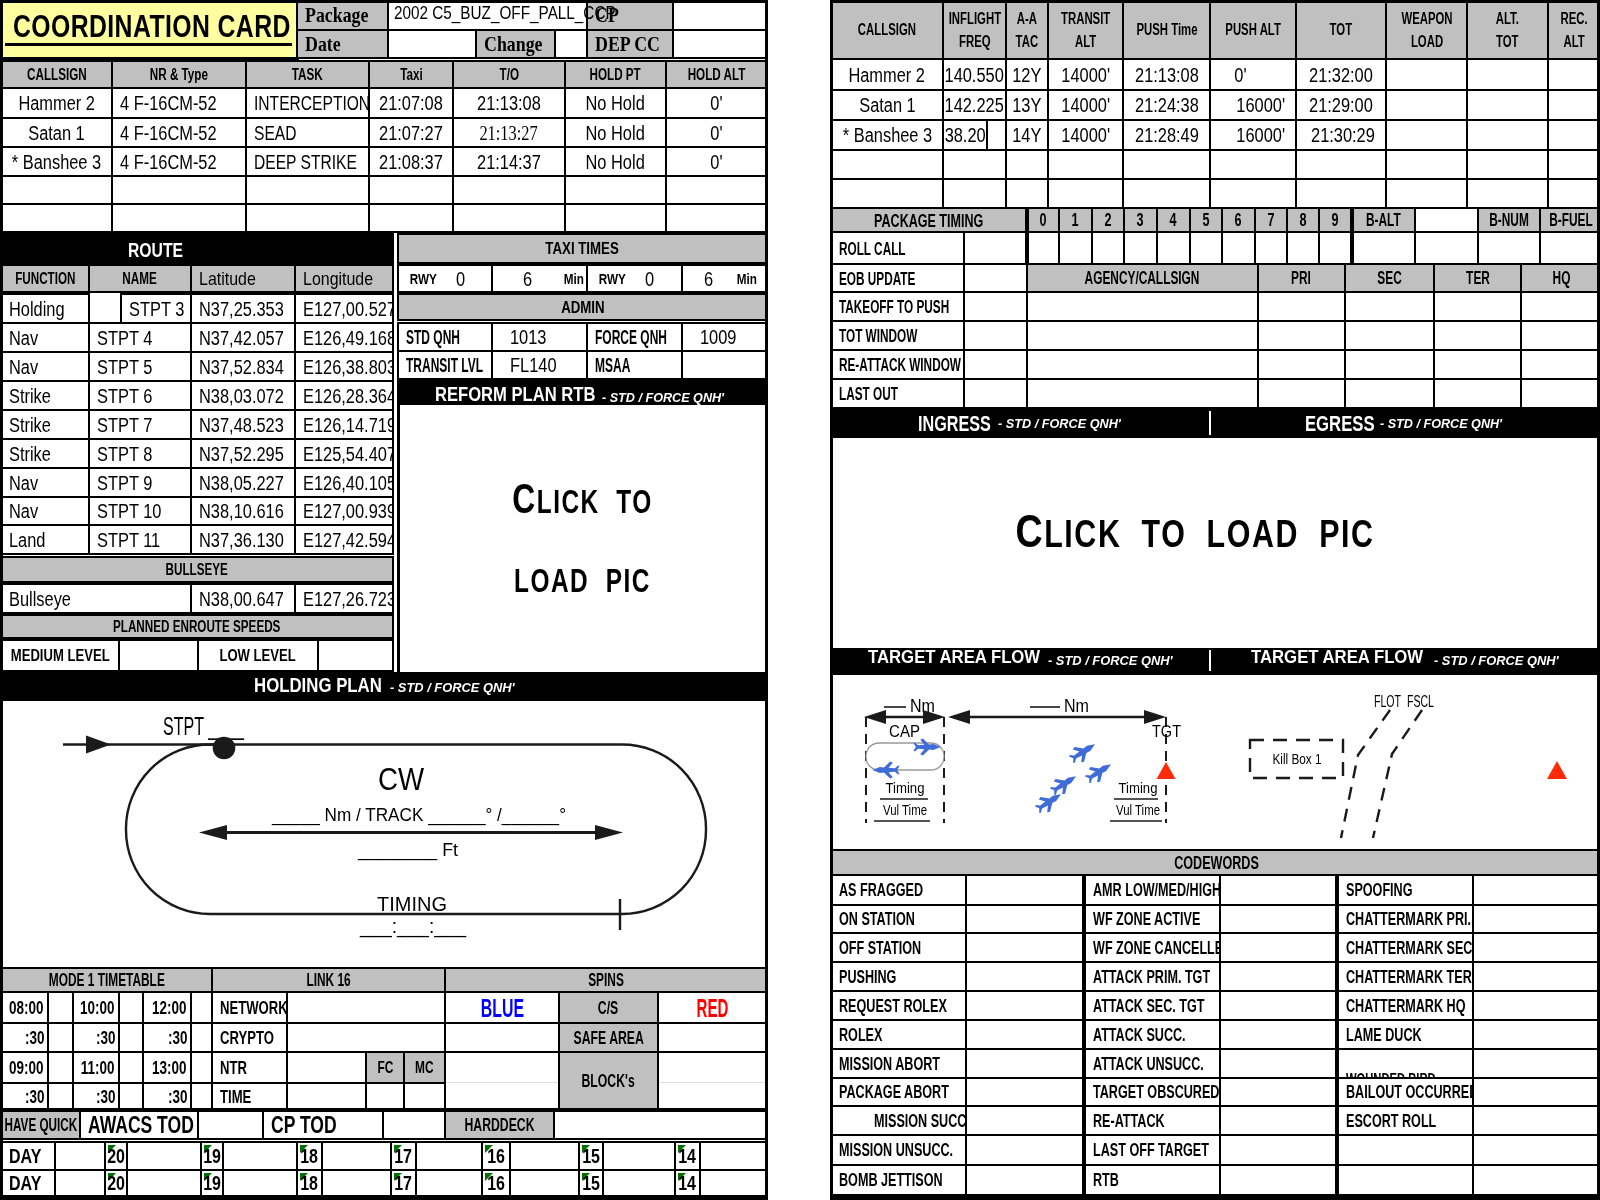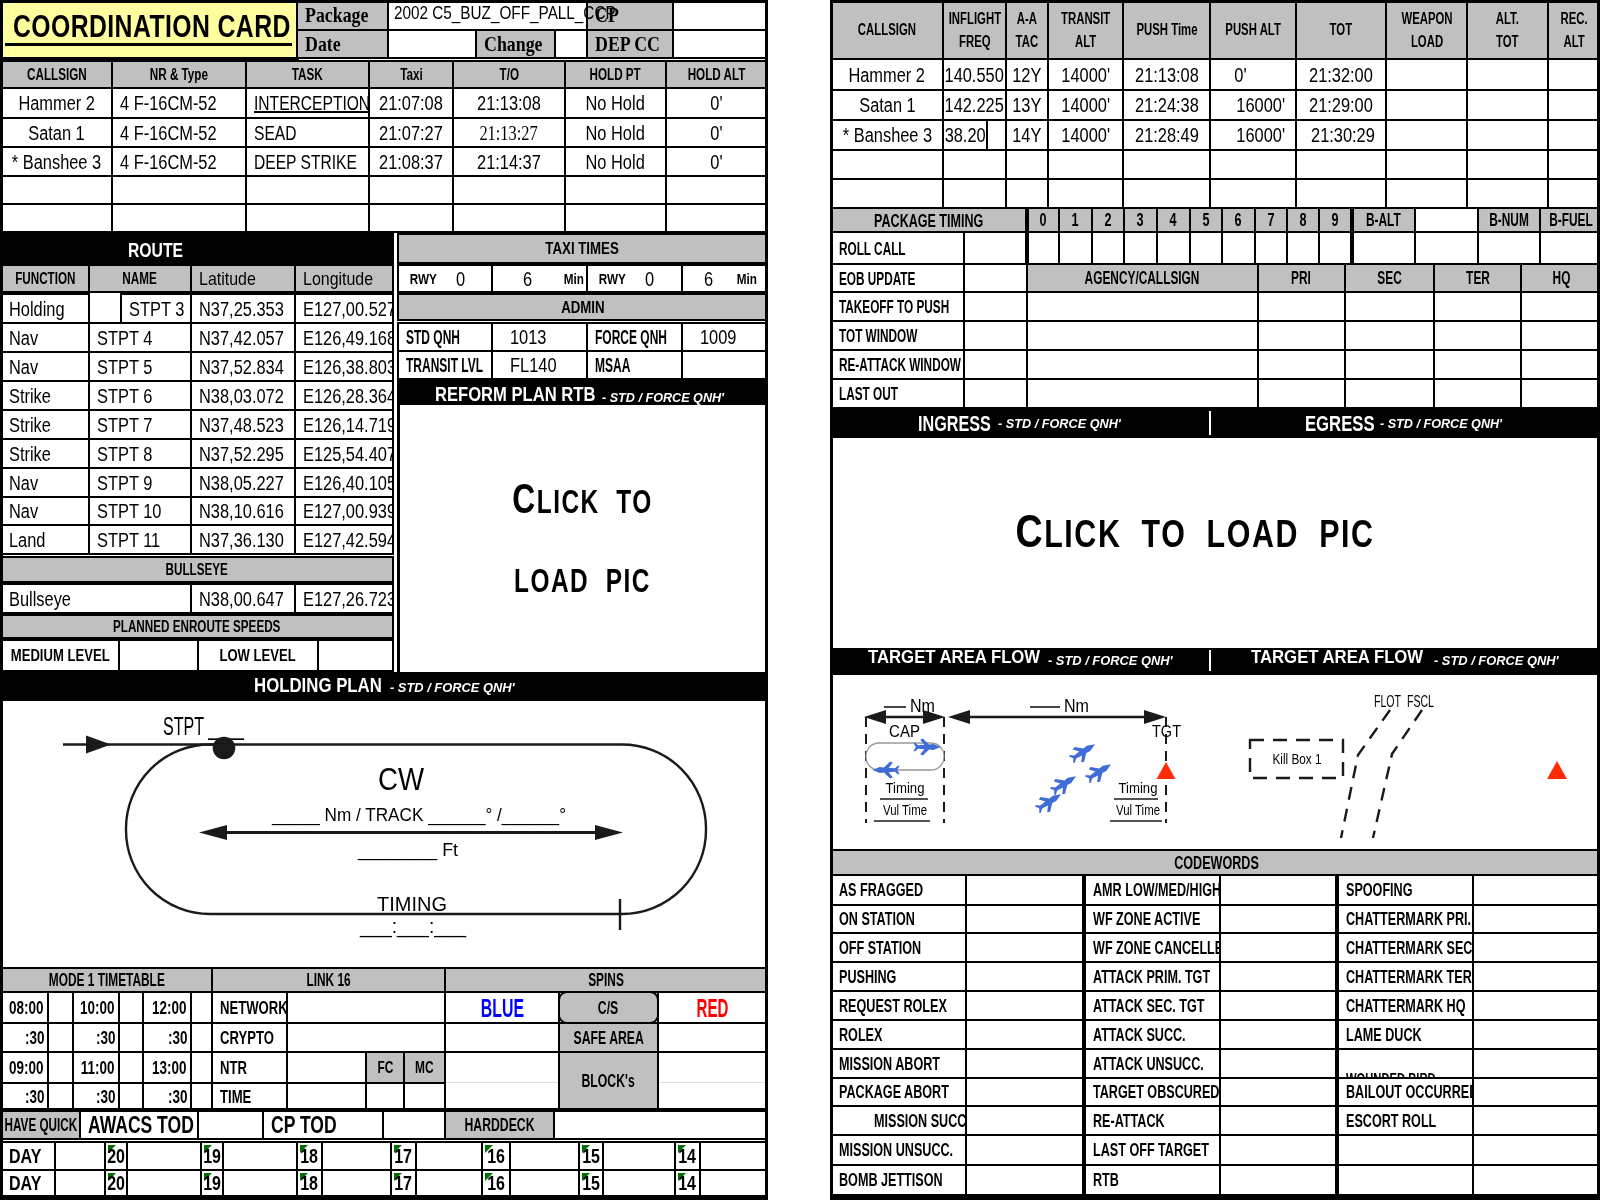--- a/index.html
+++ b/index.html
@@ -65,21 +65,21 @@
 <div class="c g h" style="left:665px;top:60px;width:103px;height:29px;font-size:16px;">
     <span style="display:inline-block;transform:scaleX(0.73);transform-origin:center">HOLD ALT</span>
   </div>
 
 <div class="c " style="left:0px;top:87px;width:113px;height:32px;font-size:20px;">
     <span style="display:inline-block;transform:scaleX(0.82);transform-origin:center">Hammer 2</span>
   </div>
 <div class="c l" style="left:111px;top:87px;width:136px;height:32px;font-size:20px;">
     <span style="display:inline-block;transform:scaleX(0.82);transform-origin:left center">4 F-16CM-52</span>
   </div>
-<div class="c l" style="left:245px;top:87px;width:125px;height:32px;font-size:20px;text-decoration:underline;">
+<div class="c l" style="left:245px;top:87px;width:125px;height:32px;font-size:20px;">
     <span style="display:inline-block;transform:scaleX(0.78);transform-origin:left center">INTERCEPTION</span>
   </div>
 <div class="c " style="left:368px;top:87px;width:86px;height:32px;font-size:20px;">
     <span style="display:inline-block;transform:scaleX(0.82);transform-origin:center">21:07:08</span>
   </div>
 <div class="c " style="left:452px;top:87px;width:114px;height:32px;font-size:20px;">
     <span style="display:inline-block;transform:scaleX(0.82);transform-origin:center">21:13:08</span>
   </div>
 <div class="c " style="left:564px;top:87px;width:103px;height:32px;font-size:20px;">
     <span style="display:inline-block;transform:scaleX(0.82);transform-origin:center">No Hold</span>
@@ -486,21 +486,21 @@
     <span style="display:inline-block;transform:scaleX(0.69);transform-origin:left center">TIME</span>
   </div>
 <div class="c " style="left:286px;top:1082px;width:81px;height:28px;"></div>
 <div class="c " style="left:365px;top:1082px;width:40px;height:28px;font-size:17px;"></div>
 <div class="c " style="left:403px;top:1082px;width:43px;height:28px;font-size:17px;"></div>
 
 <div class="c " style="left:444px;top:991px;width:116px;height:33px;">
     <span style="display:inline-block;transform:scaleX(.61);color:#0000ff;font-weight:bold;font-size:26px">BLUE</span>
   </div>
 
-<div class="c g h" style="left:558px;top:991px;width:101px;height:33px;font-size:18px;border-radius:9px;">
+<div class="c g h" style="left:558px;top:991px;width:101px;height:33px;font-size:18px;">
     <span style="display:inline-block;transform:scaleX(0.68);transform-origin:center">C/S</span>
   </div>
 
 <div class="c " style="left:657px;top:991px;width:111px;height:33px;">
     <span style="display:inline-block;transform:scaleX(.58);color:#ff0000;font-weight:bold;font-size:26px">RED</span>
   </div>
 
 <div class="c " style="left:444px;top:1022px;width:116px;height:31px;"></div>
 <div class="c g h" style="left:558px;top:1022px;width:101px;height:31px;font-size:18px;">
     <span style="display:inline-block;transform:scaleX(0.68);transform-origin:center">SAFE AREA</span>

